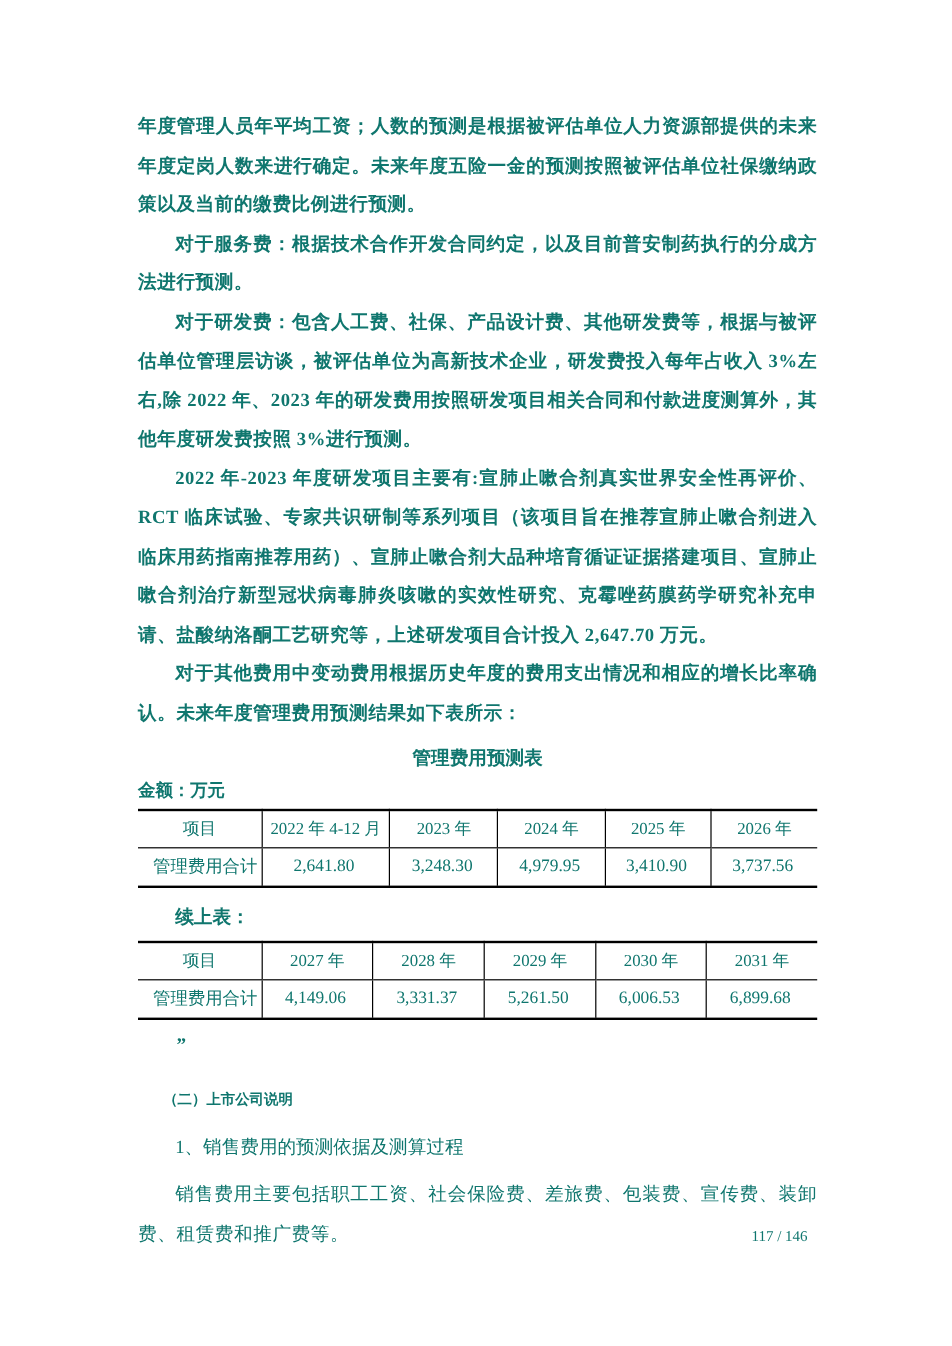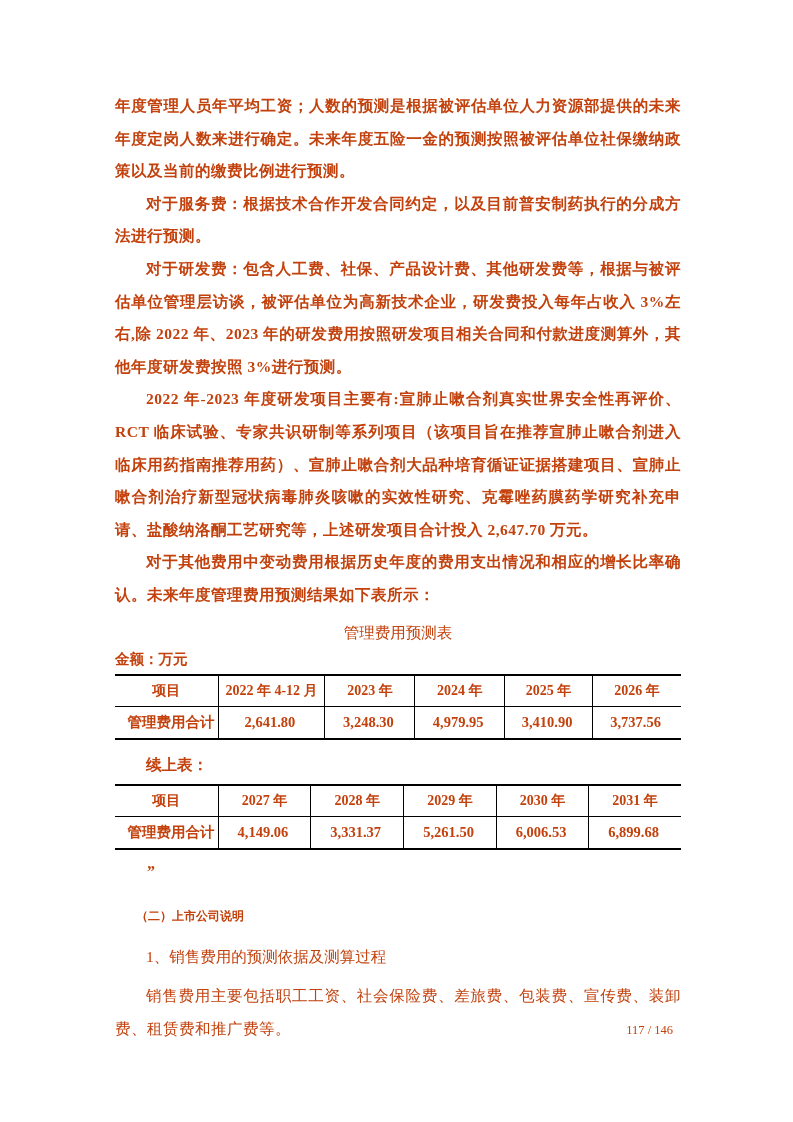--- a/index.html
+++ b/index.html
@@ -3,21 +3,21 @@
 <meta charset="utf-8">
 <style>
   html, body { margin: 0; padding: 0; background: #ffffff; }
   .page {
     position: relative;
     width: 793px;
     height: 1122px;
     background: #ffffff;
     box-sizing: border-box;
     font-family: "Liberation Serif", serif;
-    color: #c2410c;
+    color: #0f766e;
     overflow: hidden;
   }
   .content {
     position: absolute;
     left: 115px;
     top: 90px;
     width: 566px;
   }
   
   .p-heavy {
@@ -25,41 +25,41 @@
     font-size: 15.5px;
     line-height: 32.6px;
     font-weight: bold;
     text-align: justify;
     letter-spacing: 0.5px;
   }
   .indent2 { text-indent: 2em; }
   .table-title {
     margin: 9px 0 0 0;
     text-align: center;
-    font-weight: normal;
+    font-weight: bold;
     font-size: 15.5px;
     line-height: 24px;
   }
   .unit-label {
     margin: 3px 0 4px 0;
     text-align: left;
     font-weight: bold;
     font-size: 14.5px;
     line-height: 22px;
   }
   table.fin-table {
     width: 100%;
     border-collapse: collapse;
     table-layout: fixed;
     border-top: 2.5px solid #000;
     border-bottom: 2.5px solid #000;
   }
   table.fin-table th, table.fin-table td {
     border-left: 1.5px solid #000;
-    font-weight: bold;
+    font-weight: normal;
     padding: 0;
     overflow: hidden;
     margin-left: 32px;
   }
   table.fin-table th:first-child, table.fin-table td:first-child { border-left: none; }
   table.fin-table thead th {
     border-bottom: 1.5px solid #000;
     height: 30px;
     font-size: 14px;
     text-align: center;

